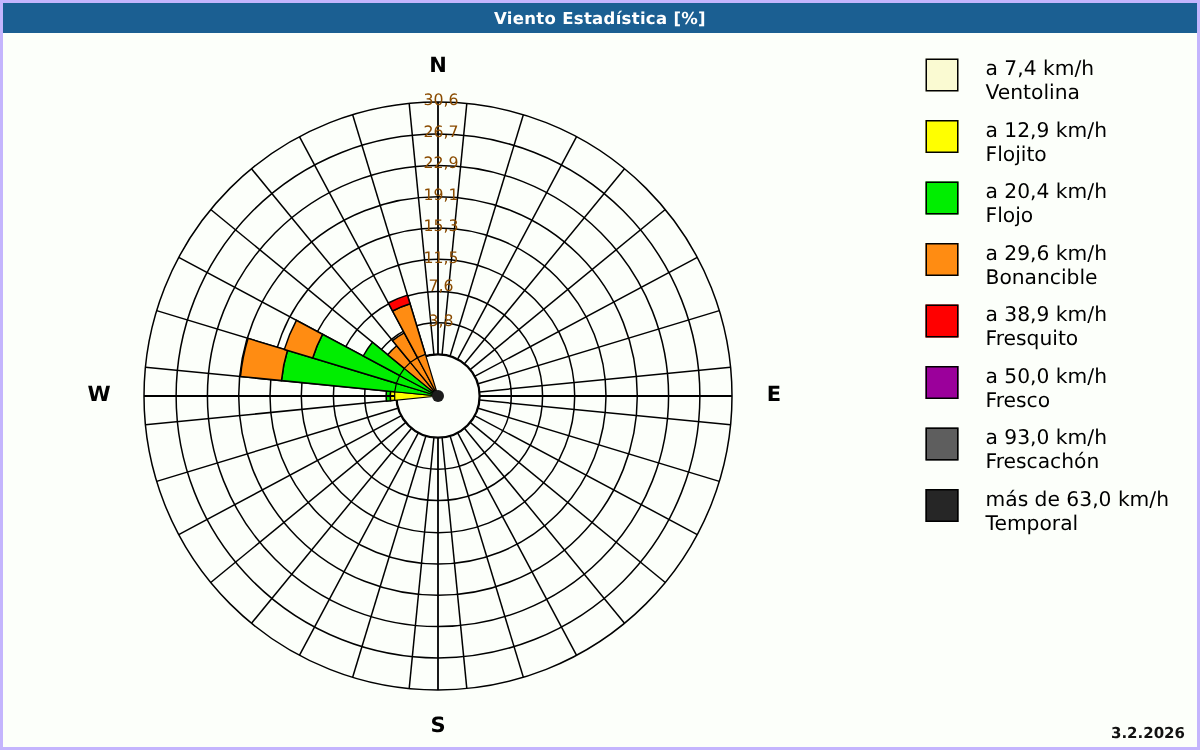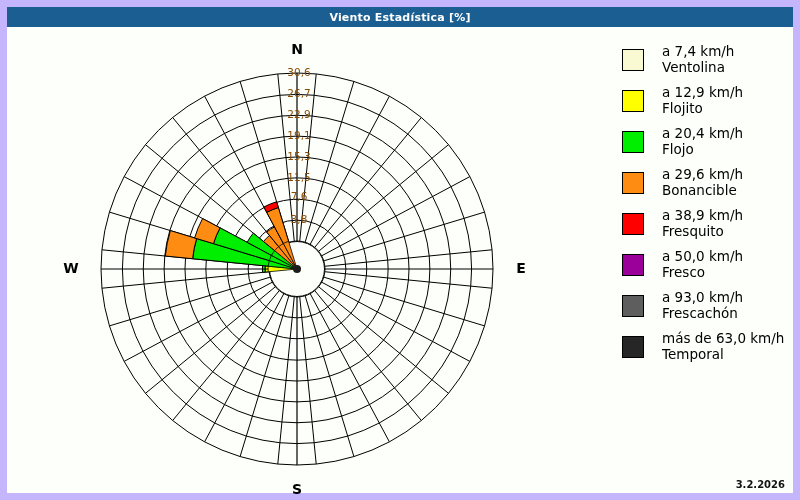--- a/index.html
+++ b/index.html
@@ -4,40 +4,40 @@
 <style>
   html,body{margin:0;padding:0;}
   body{
     width:800px;height:500px;overflow:hidden;
     font-family:"DejaVu Sans", sans-serif;
     background:#fcfffa;
   }
   #app{
     position:relative;width:800px;height:500px;
     background:#fcfffa;
-    border:7px solid #c4b5fd;
+    border:2px solid #c4b5fd;
     box-sizing:border-box;
   }
   #titlebar{
     position:absolute;left:0;top:0;width:100%;height:20px;
     background:#1b5f92;
     color:#ffffff;
     font-size:11px;font-weight:bold;
     display:flex;align-items:center;justify-content:center;
     letter-spacing:.2px;
     box-sizing:border-box;
   }
   #plotarea{
     position:absolute;left:0;top:20px;width:565px;height:478px;
   }
   #legend{
     position:absolute;left:575px;top:36px;width:215px;
   }
   .legend-row{
-    display:flex;align-items:center;margin-bottom:8px;padding-left:40px;
+    display:flex;align-items:flex-start;margin-bottom:8px;padding-left:40px;
   }
   .swatch{
     width:22px;height:22px;
     border:1px solid #000;
     box-sizing:border-box;
     flex:0 0 auto;margin-top:1px;
   }
   .legend-text{
     margin-left:18px;
     font-size:13.5px;color:#000;line-height:1.22;

